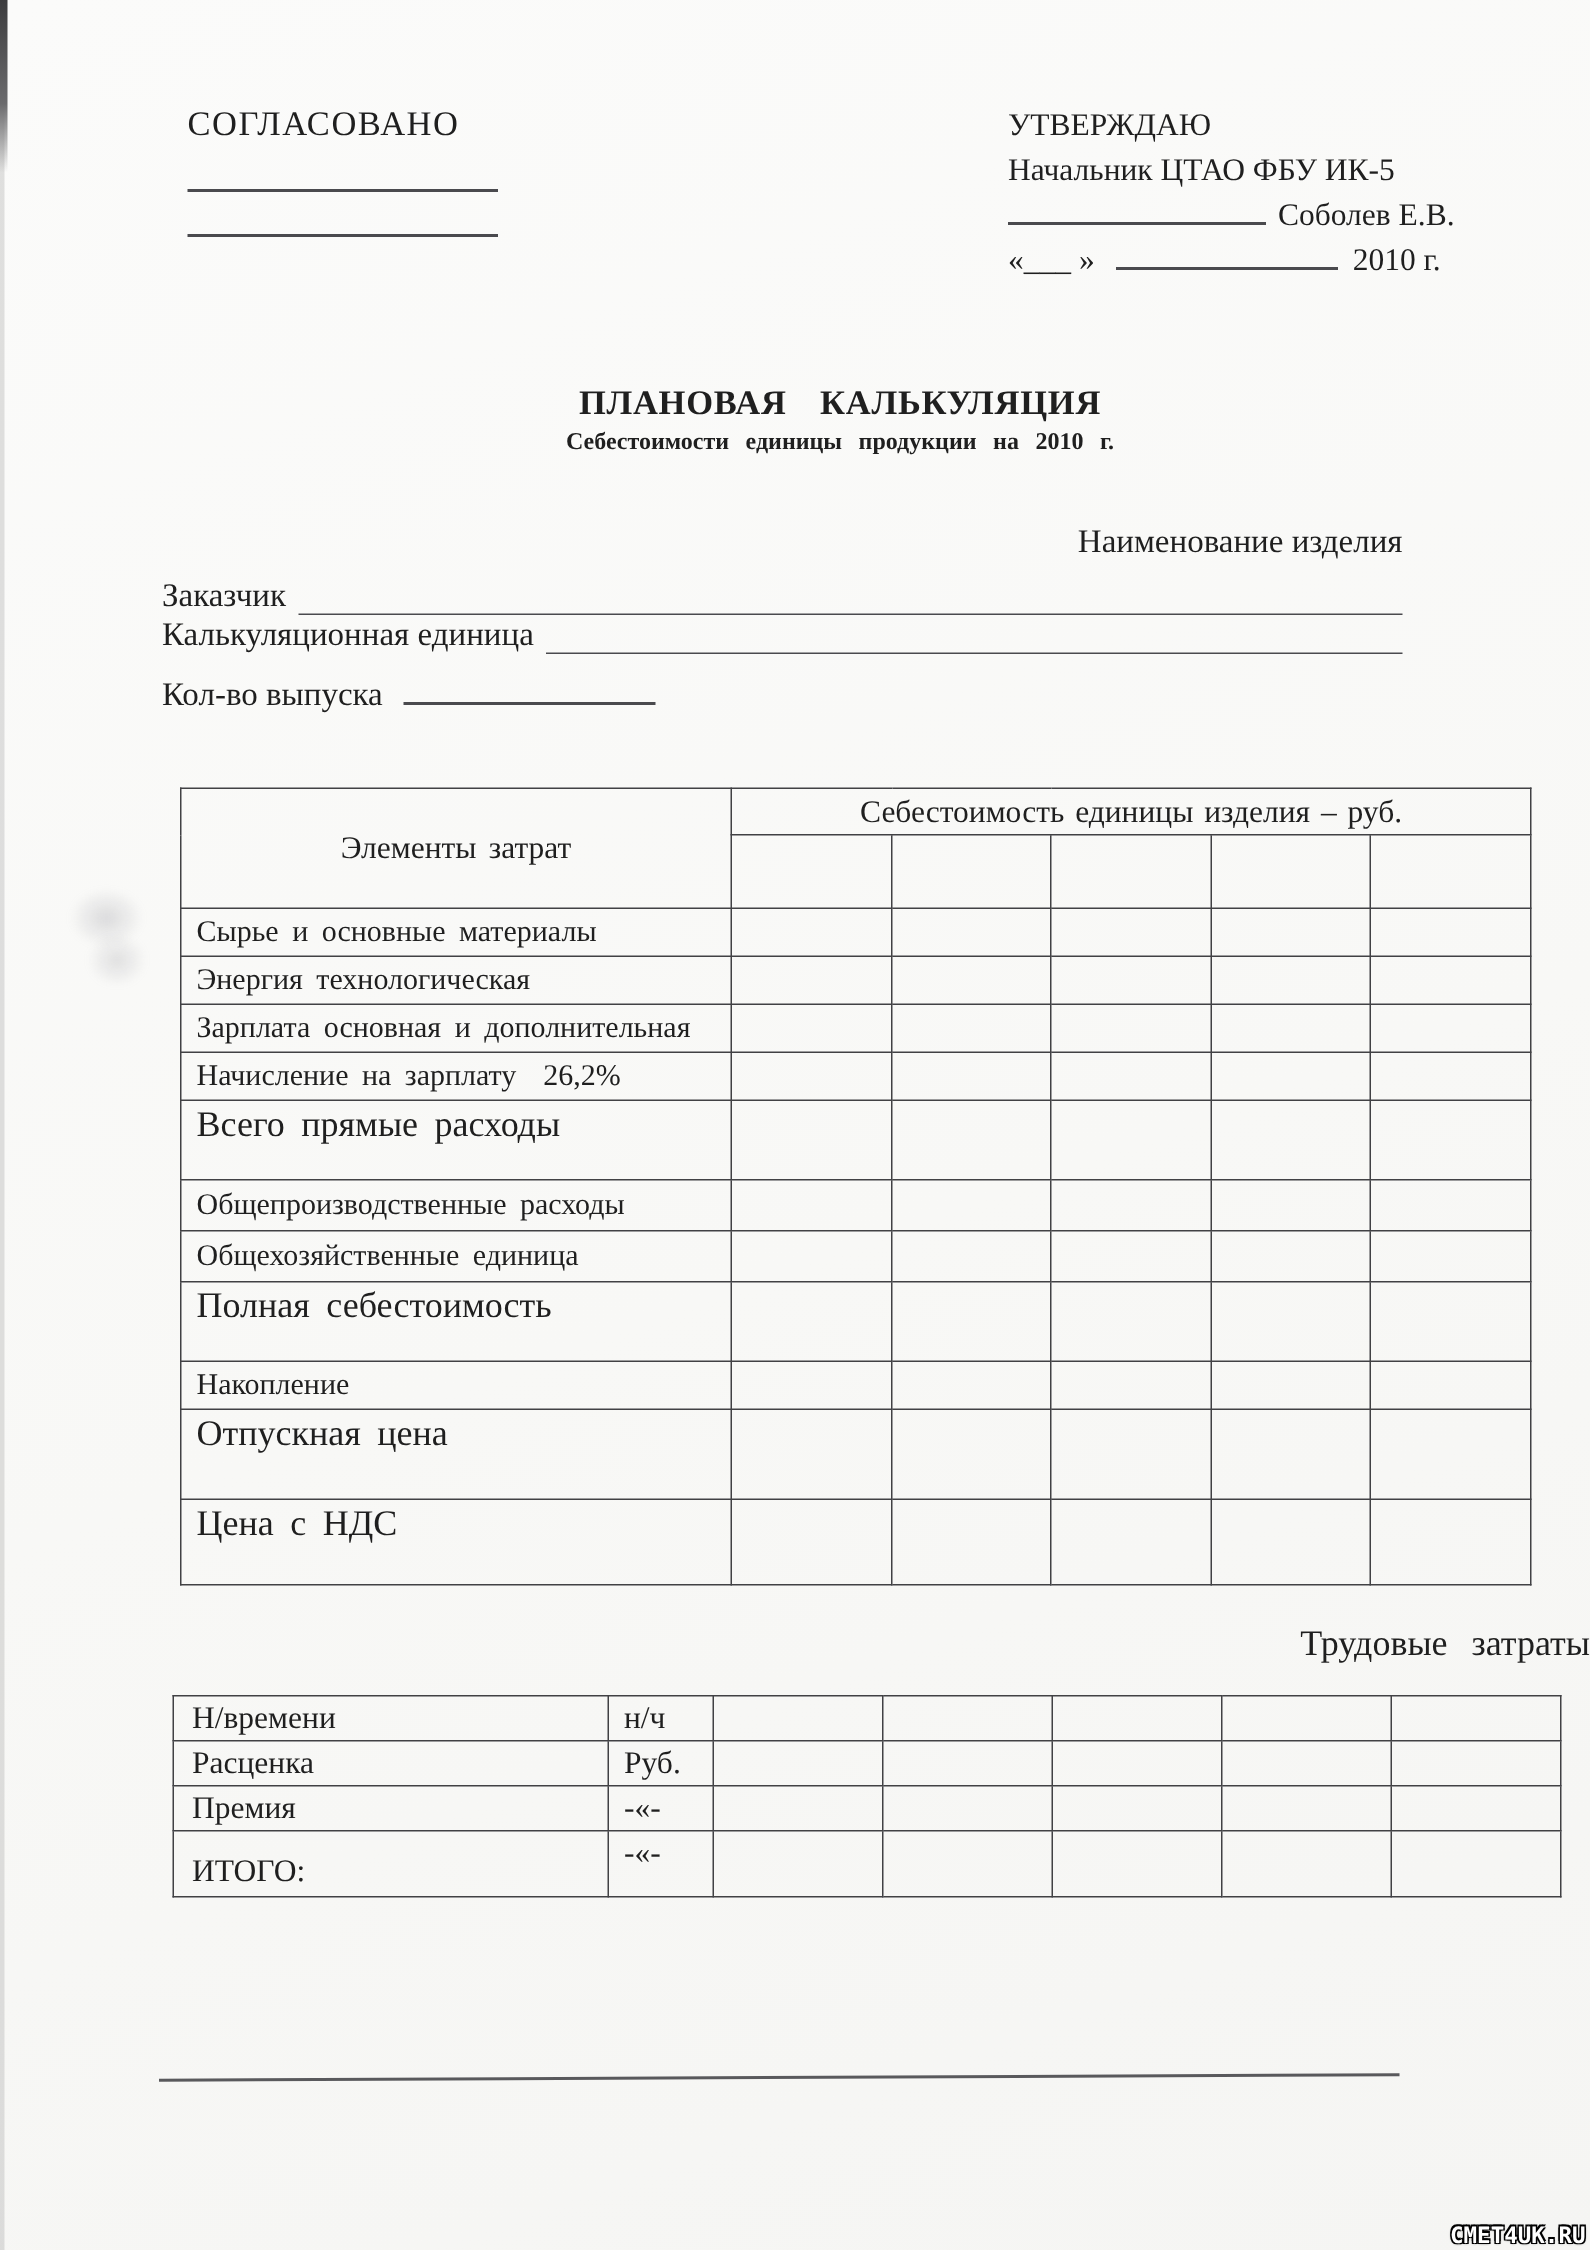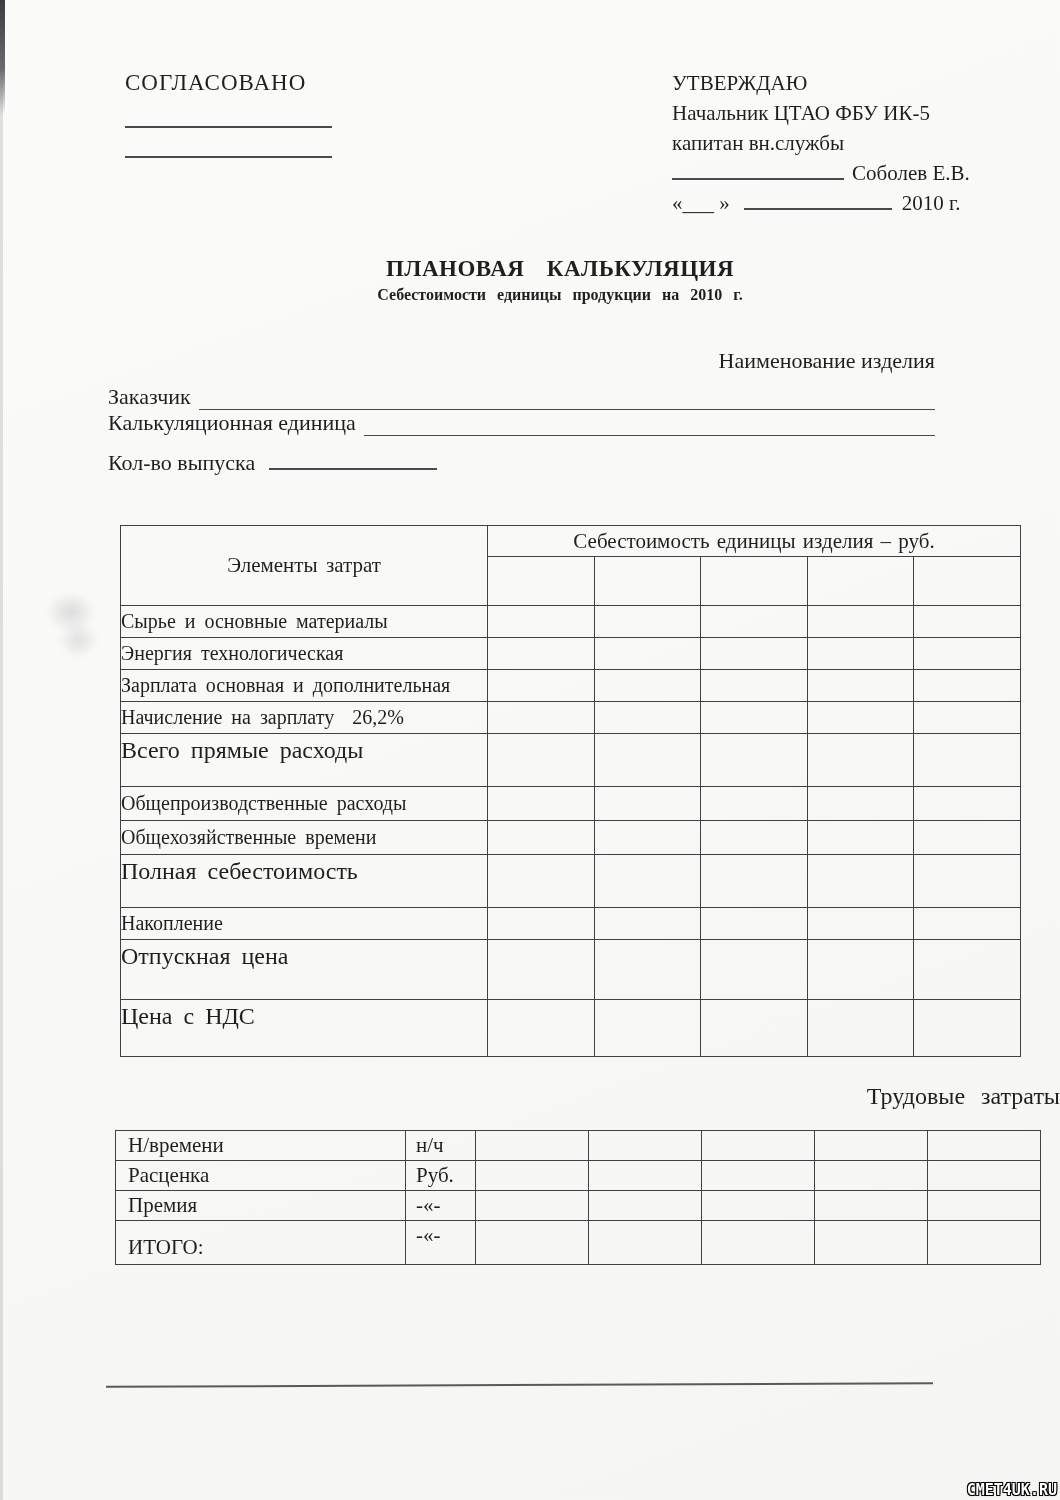--- a/index.html
+++ b/index.html
@@ -50,21 +50,21 @@
 
   
   table { border-collapse: collapse; table-layout: fixed; background: transparent; }
   td, th { border: 1.6px solid #414144; font-weight: normal; overflow: hidden; }
 
   
   .cost-table { left: 120px; top: 525px; width: 900px; }
   .cost-table th.corner { font-size: 21px; text-align: center; vertical-align: middle; word-spacing: 3px; }
   .cost-table th.span-hdr { font-size: 21px; text-align: center; height: 31px; word-spacing: 2px; }
   .cost-table tr.subhdr td { height: 49px; }
-  .cost-table td.lbl { font-size: 20px; word-spacing: 4px; vertical-align: middle; }
+  .cost-table td.lbl { padding-left: 10px; font-size: 20px; word-spacing: 4px; vertical-align: middle; }
   .cost-table tr.r-norm { height: 32px; }
   .cost-table tr.r-norm2 { height: 34px; }
   .cost-table tr.tall53 { height: 53px; }
   .cost-table tr.tall60 { height: 60px; }
   .cost-table tr.tall57 { height: 57px; }
   .cost-table tr.big td.lbl { font-size: 24px; vertical-align: top; padding-top: 3px; word-spacing: 5px; }
   .cost-rate { margin-left: 18px; }
 
   
   .labor-heading { left: 60px; top: 1083px; width: 1000px; text-align: right; font-size: 24px; word-spacing: 10px; }
@@ -93,21 +93,20 @@
 <div class="abs smudge1"></div>
 <div class="abs smudge2"></div>
 
 <div class="abs agreed-label">СОГЛАСОВАНО</div>
 <div class="abs sig-rule agreed-line1"></div>
 <div class="abs sig-rule agreed-line2"></div>
 
 <div class="abs approve-block">
   <div class="row">УТВЕРЖДАЮ</div>
   <div class="row">Начальник ЦТАО ФБУ ИК-5</div>
-  <div class="row">капитан вн.службы</div>
   <div class="row">
     <span class="inline-rule rule-sign"></span><span>Соболев Е.В.</span>
   </div>
   <div class="row">
     <span>«___ »</span><span class="inline-rule rule-date"></span><span>2010 г.</span>
   </div>
 </div>
 
 <div class="abs title-wrap">
   <div class="title-line1">ПЛАНОВАЯ КАЛЬКУЛЯЦИЯ</div>
@@ -193,21 +192,21 @@
   </tr>
   <tr class="r-norm2">
     <td class="lbl">Общепроизводственные расходы</td>
     <td></td>
         <td></td>
         <td></td>
         <td></td>
         <td></td>
   </tr>
   <tr class="r-norm2">
-    <td class="lbl">Общехозяйственные времени</td>
+    <td class="lbl">Общехозяйственные единица</td>
     <td></td>
         <td></td>
         <td></td>
         <td></td>
         <td></td>
   </tr>
   <tr class="tall53 big">
     <td class="lbl">Полная себестоимость</td>
     <td></td>
         <td></td>

